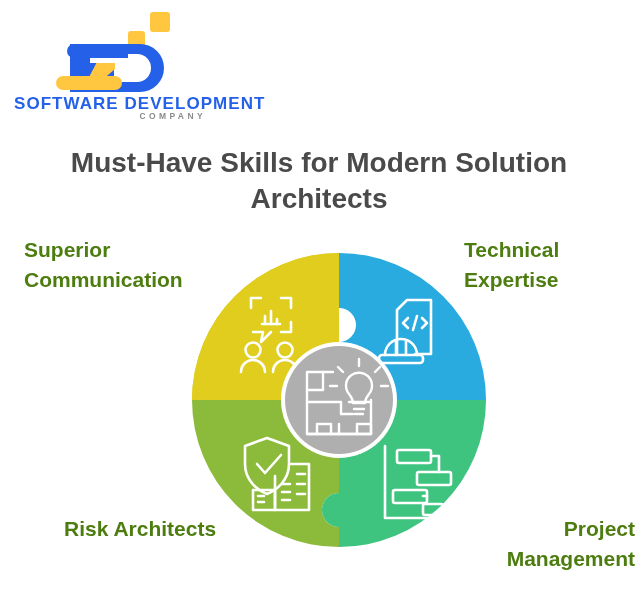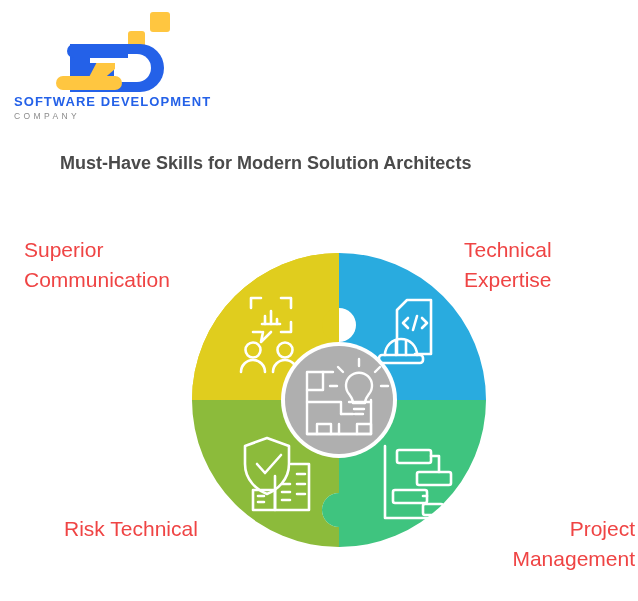--- a/index.html
+++ b/index.html
@@ -27,57 +27,59 @@
   #logo-mark {
     position: absolute;
     left: 16px;
     top: 2px;
   }
   #logo-wordmark {
     position: absolute;
     left: 0px;
     top: 86px;
     width: 192px;
-    font-size: 13px;
+    font-size: 17px;
     font-weight: bold;
     letter-spacing: 1.05px;
     color: #2461E8;
     white-space: nowrap;
   }
   #logo-subword {
     position: absolute;
     left: 0px;
     top: 103px;
     width: 192px;
-    text-align: left;
+    text-align: right;
     font-size: 8.5px;
     letter-spacing: 3.4px;
     color: #8c8c8c;
     white-space: nowrap;
+    font-weight: bold;
   }
 
   
   #page-title {
     position: absolute;
     left: 60px;
     top: 145px;
     width: 518px;
-    font-size: 18px;
+    text-align: center;
+    font-size: 28px;
     line-height: 36px;
     font-weight: bold;
     color: #4a4a4a;
   }
 
   
   .quad-label {
     position: absolute;
     font-size: 21px;
     line-height: 30px;
-    font-weight: normal;
-    color: #ef4444;
+    font-weight: bold;
+    color: #4d7c0f;
   }
   #label-superior-communication {
     left: 24px;
     top: 235px;
     width: 205px;
     text-align: left;
   }
   #label-technical-expertise {
     left: 464px;
     top: 235px;
@@ -135,21 +137,21 @@
   <div id="logo-wordmark">SOFTWARE DEVELOPMENT</div>
   <div id="logo-subword">COMPANY</div>
 </div>
 
 <div id="page-title">Must-Have Skills for Modern Solution Architects</div>
 
 <div class="quad-label" id="label-superior-communication">Superior Communication</div>
 
 <div class="quad-label" id="label-technical-expertise">Technical Expertise</div>
 
-<div class="quad-label" id="label-risk-management">Risk Technical</div>
+<div class="quad-label" id="label-risk-management">Risk Architects</div>
 
 <div class="quad-label" id="label-project-management">Project Management</div>
 
 <div id="puzzle-wheel">
   <svg width="300" height="300" viewBox="0 0 300 300" xmlns="http://www.w3.org/2000/svg">
     <defs>
 
       <path id="piece-tl" d="
         M150 150
         L150 3

